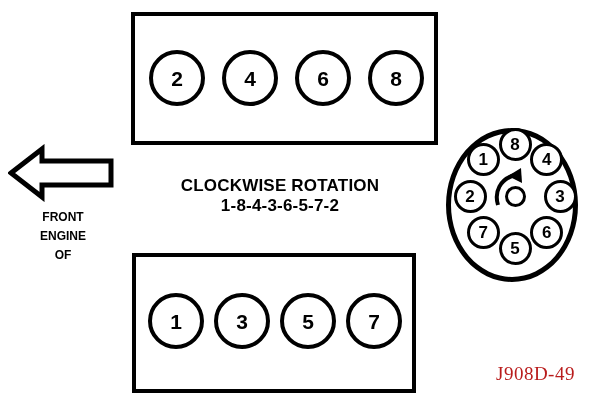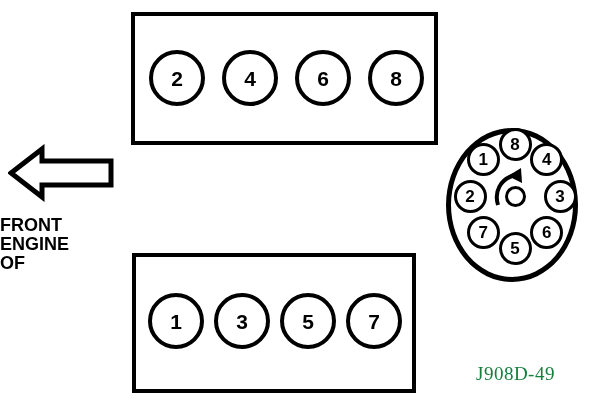--- a/index.html
+++ b/index.html
@@ -78,23 +78,24 @@
   #front-arrow {
     position: absolute;
     left: 8px;
     top: 144px;
     width: 106px;
     height: 58px;
   }
   #front-label {
     position: absolute;
     left: 0px;
-    top: 216px;
+    top: 208px;
     width: 126px;
-    font-size: 18px;
+    text-align: center;
+    font-size: 12px;
     font-weight: bold;
     line-height: 19px;
     color: #000000;
   }
 
   
   #distributor {
     position: absolute;
     left: 444px;
     top: 126px;
@@ -147,25 +148,25 @@
     position: absolute;
     left: 40px;
     top: 40px;
     width: 40px;
     height: 46px;
   }
 
   
   #ref-code {
     position: absolute;
-    left: 476px;
+    left: 496px;
     top: 363px;
     font-family: "Liberation Serif", serif;
     font-size: 19px;
-    color: #15803d;
+    color: #b91c1c;
     letter-spacing: 0.5px;
     white-space: nowrap;
   }
 </style>
 </head>
 <body>
 
 <div id="canvas">
 
   <div class="bank" id="bank-top">
@@ -179,20 +180,24 @@
 
   <div class="bank" id="bank-bottom">
     <div class="cyl-row" id="row-bottom">
       <div class="cyl">1</div>
       <div class="cyl">3</div>
       <div class="cyl">5</div>
       <div class="cyl">7</div>
     </div>
   </div>
 
+  <div id="center-text">
+    <div id="rotation-label">CLOCKWISE ROTATION</div>
+    <div id="firing-order">1-8-4-3-6-5-7-2</div>
+  </div>
 
   <svg id="front-arrow" viewBox="0 0 106 58">
     <polygon points="3,29 34,5 34,17 103,17 103,41 34,41 34,53" fill="#ffffff" stroke="#000000" stroke-width="5" stroke-linejoin="miter"></polygon>
   </svg>
   <div id="front-label">
     <div>FRONT</div>
     <div>ENGINE</div>
     <div>OF</div>
   </div>
 

